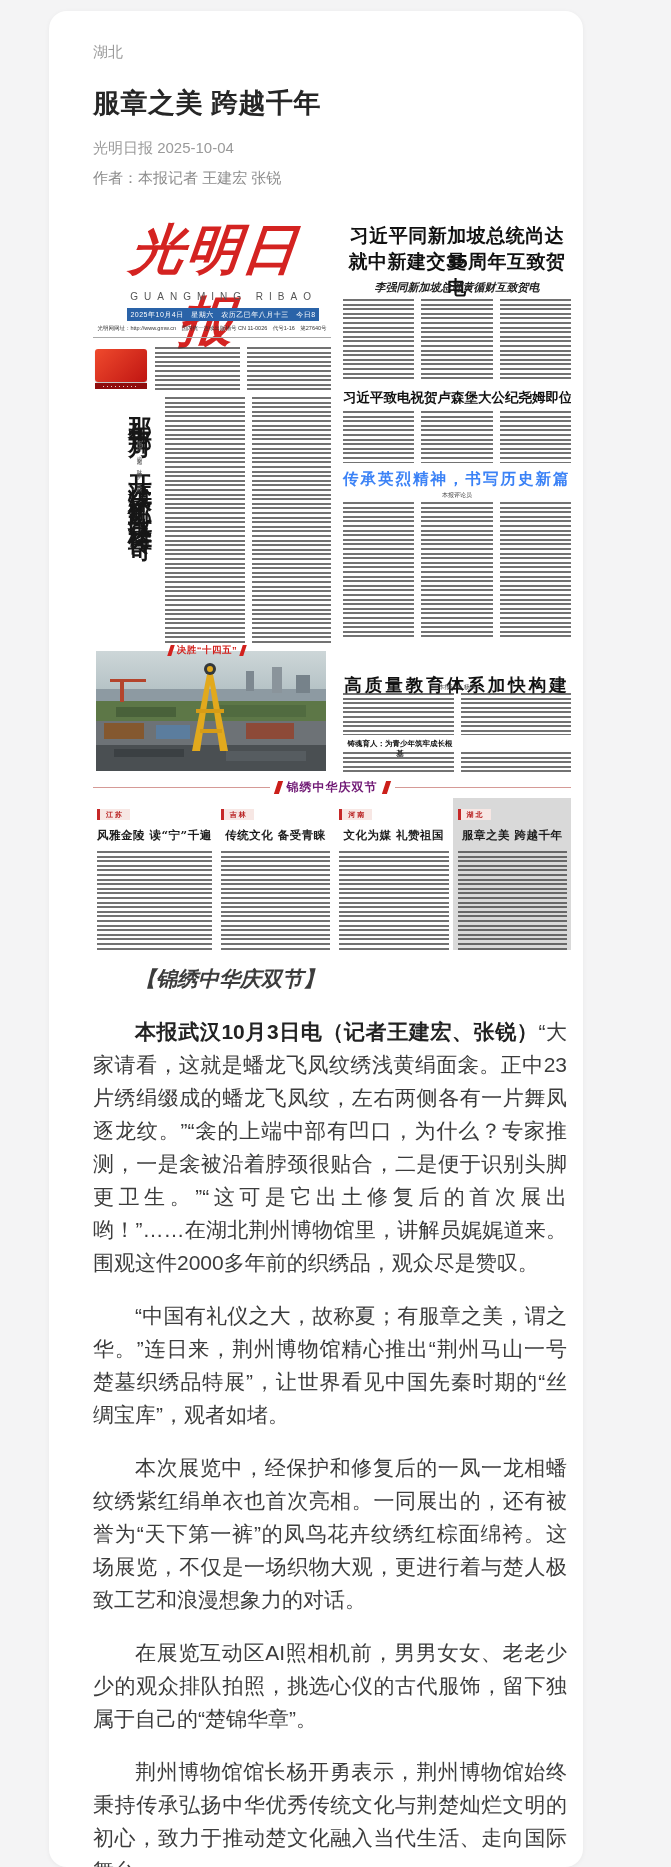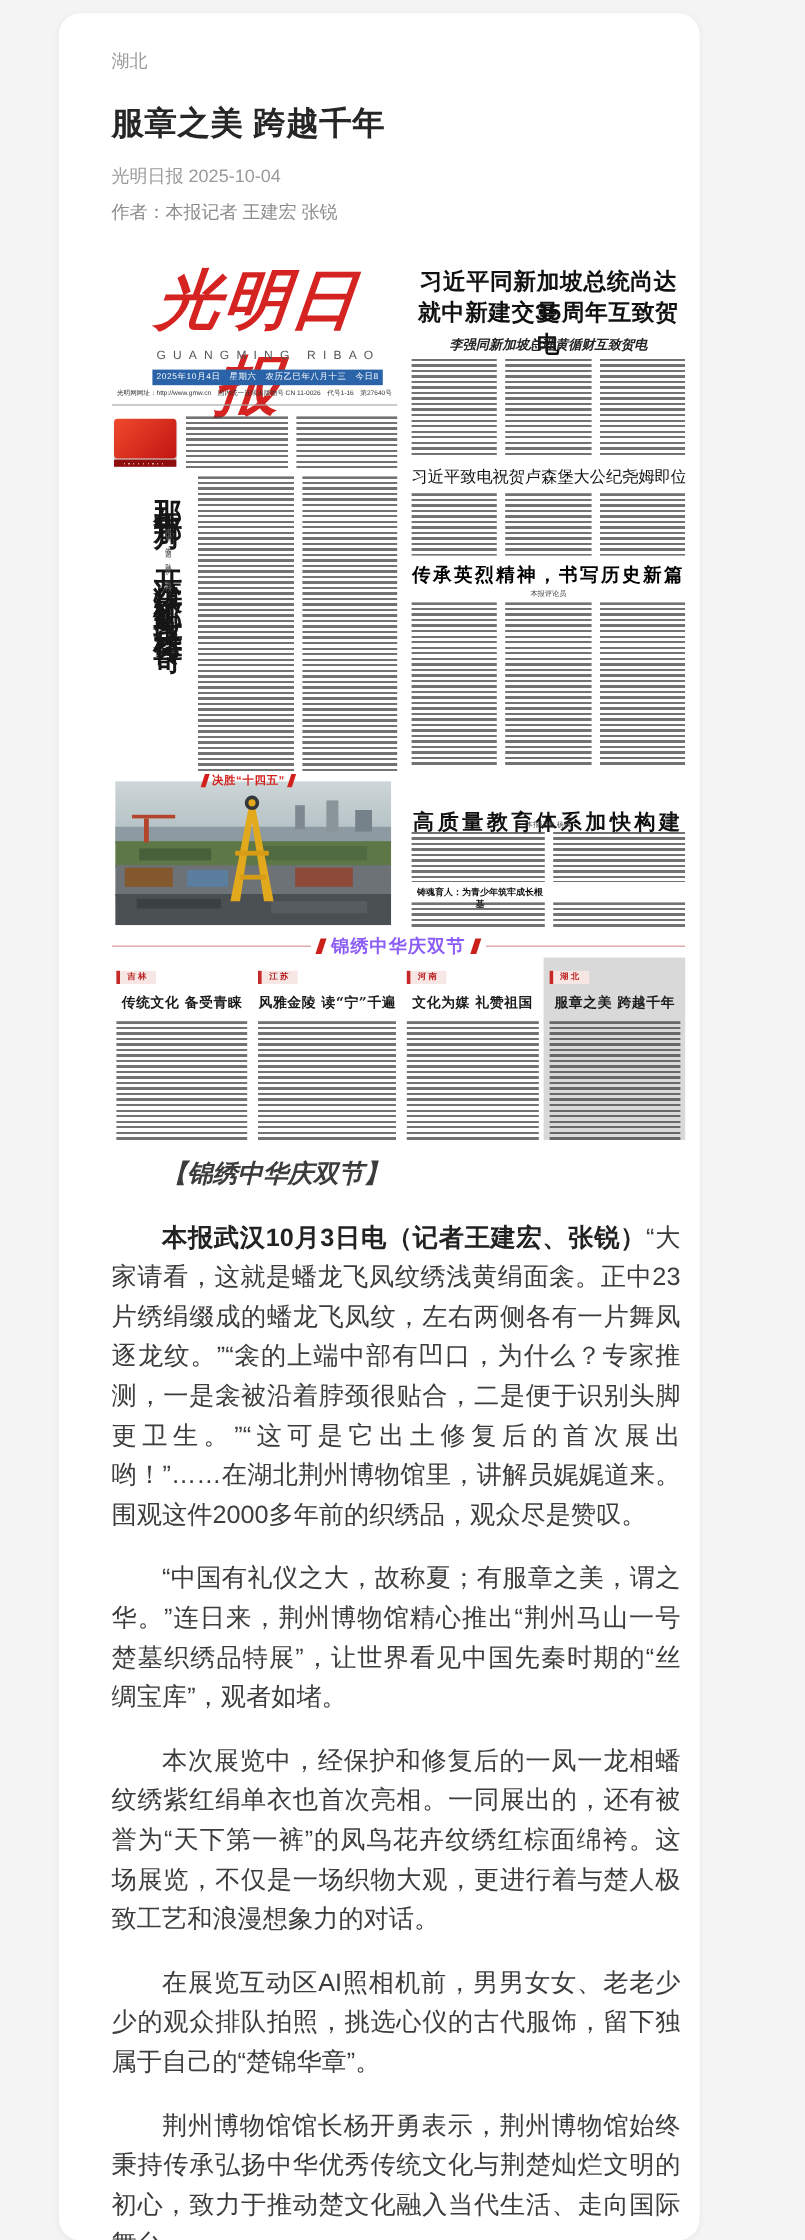--- a/index.html
+++ b/index.html
@@ -48,36 +48,36 @@
   .v-title{left:2px;top:194px;height:258px;width:60px;writing-mode:vertical-rl;text-orientation:upright;
     font-family:"DejaVu Serif",serif;font-weight:900;font-size:24px;letter-spacing:7px;
     line-height:30px;color:#161616;}
   .v-byline{left:44px;top:232px;height:180px;writing-mode:vertical-rl;text-orientation:upright;
     font-size:5.5px;letter-spacing:2px;color:#555;}
 
   .photo{left:3px;top:448px;width:230px;height:120px;display:block;}
   .rs-h1{top:20px;width:228px;text-align:center;font-weight:900;font-size:19px;line-height:26px;
     color:#111;letter-spacing:.5px;}
   .rs-sub{top:77px;width:228px;text-align:center;font-weight:700;font-size:11px;color:#222;}
-  .rs-h2{top:186px;width:228px;text-align:center;font-weight:400;font-size:13.5px;color:#111;letter-spacing:0;white-space:nowrap;}
-  .rs-h3{top:266px;width:228px;text-align:center;font-family:"DejaVu Serif",serif;font-weight:900;
-    font-size:15.5px;color:#000000;letter-spacing:2px;white-space:nowrap;}
+  .rs-h2{top:186px;width:228px;text-align:center;font-weight:700;font-size:13.5px;color:#111;letter-spacing:0;white-space:nowrap;}
+  .rs-h3{top:266px;width:228px;text-align:left;font-family:"DejaVu Serif",serif;font-weight:900;
+    font-size:15.5px;color:#3b82f6;letter-spacing:2px;white-space:nowrap;}
   .rs-by{width:228px;text-align:center;font-size:6px;color:#444;}
   .badge-row{top:441px;width:228px;display:flex;justify-content:center;align-items:center;gap:4px;}
   .badge-mark{width:4px;height:11px;background:#d2211d;transform:skewX(-18deg);}
   .badge-text{color:#d2211d;font-weight:900;font-size:9.5px;letter-spacing:.5px;}
   .rs-h4{top:456px;width:228px;text-align:center;font-family:"DejaVu Serif",serif;font-weight:900;
     font-size:17.5px;color:#111;letter-spacing:3px;white-space:nowrap;}
   .rs-subhead{top:536px;width:110px;text-align:center;font-weight:900;font-size:7.5px;color:#111;}
 
   
   .fest{left:0;top:576px;width:478px;display:flex;align-items:center;gap:6px;}
   .fest .line{flex:1;height:0;border-top:1px solid #d59a96;}
   .fest .mark{width:5px;height:13px;background:#cb1f1a;transform:skewX(-18deg);}
-  .fest .txt{color:#8b5cf6;font-weight:900;font-size:15px;letter-spacing:1px;}
+  .fest .txt{color:#701a75;font-weight:900;font-size:12px;letter-spacing:1px;}
   .regions{left:4px;top:600px;width:470px;display:flex;gap:9px;}
   .region-col{flex:1;position:relative;}
   .region-col.highlight{background:#d9d9d9;box-shadow:0 0 0 5px #d9d9d9;}
   .region-label{display:inline-flex;align-items:center;border-left:3px solid #c62828;
     background:#f7e7e4;color:#b71c1c;font-size:7px;font-weight:700;letter-spacing:2px;
     padding:1px 6px;line-height:9px;}
   .region-head{margin:7px 0 8px;text-align:center;font-family:"DejaVu Serif",serif;
     font-weight:700;font-size:11.5px;color:#1c1c1c;letter-spacing:.5px;white-space:nowrap;}
   .region-col .cols{height:104px;}
 
@@ -196,29 +196,29 @@
         <div class="np-abs fest">
           <span class="line"></span>
           <span class="mark"></span>
           <span class="txt">锦绣中华庆双节</span>
           <span class="mark"></span>
           <span class="line"></span>
         </div>
 
         <div class="np-abs regions">
           <div class="region-col">
+            <span class="region-label">江苏</span>
+            <div class="region-head">风雅金陵 读“宁”千遍</div>
+            <div class="cols">
+                <div class="stripe"></div>
+              </div>
+          </div>
+          <div class="region-col">
             <span class="region-label">吉林</span>
             <div class="region-head">传统文化 备受青睐</div>
-            <div class="cols">
-                <div class="stripe"></div>
-              </div>
-          </div>
-          <div class="region-col">
-            <span class="region-label">江苏</span>
-            <div class="region-head">风雅金陵 读“宁”千遍</div>
             <div class="cols">
                 <div class="stripe"></div>
               </div>
           </div>
           <div class="region-col">
             <span class="region-label">河南</span>
             <div class="region-head">文化为媒 礼赞祖国</div>
             <div class="cols">
                 <div class="stripe"></div>
               </div>

